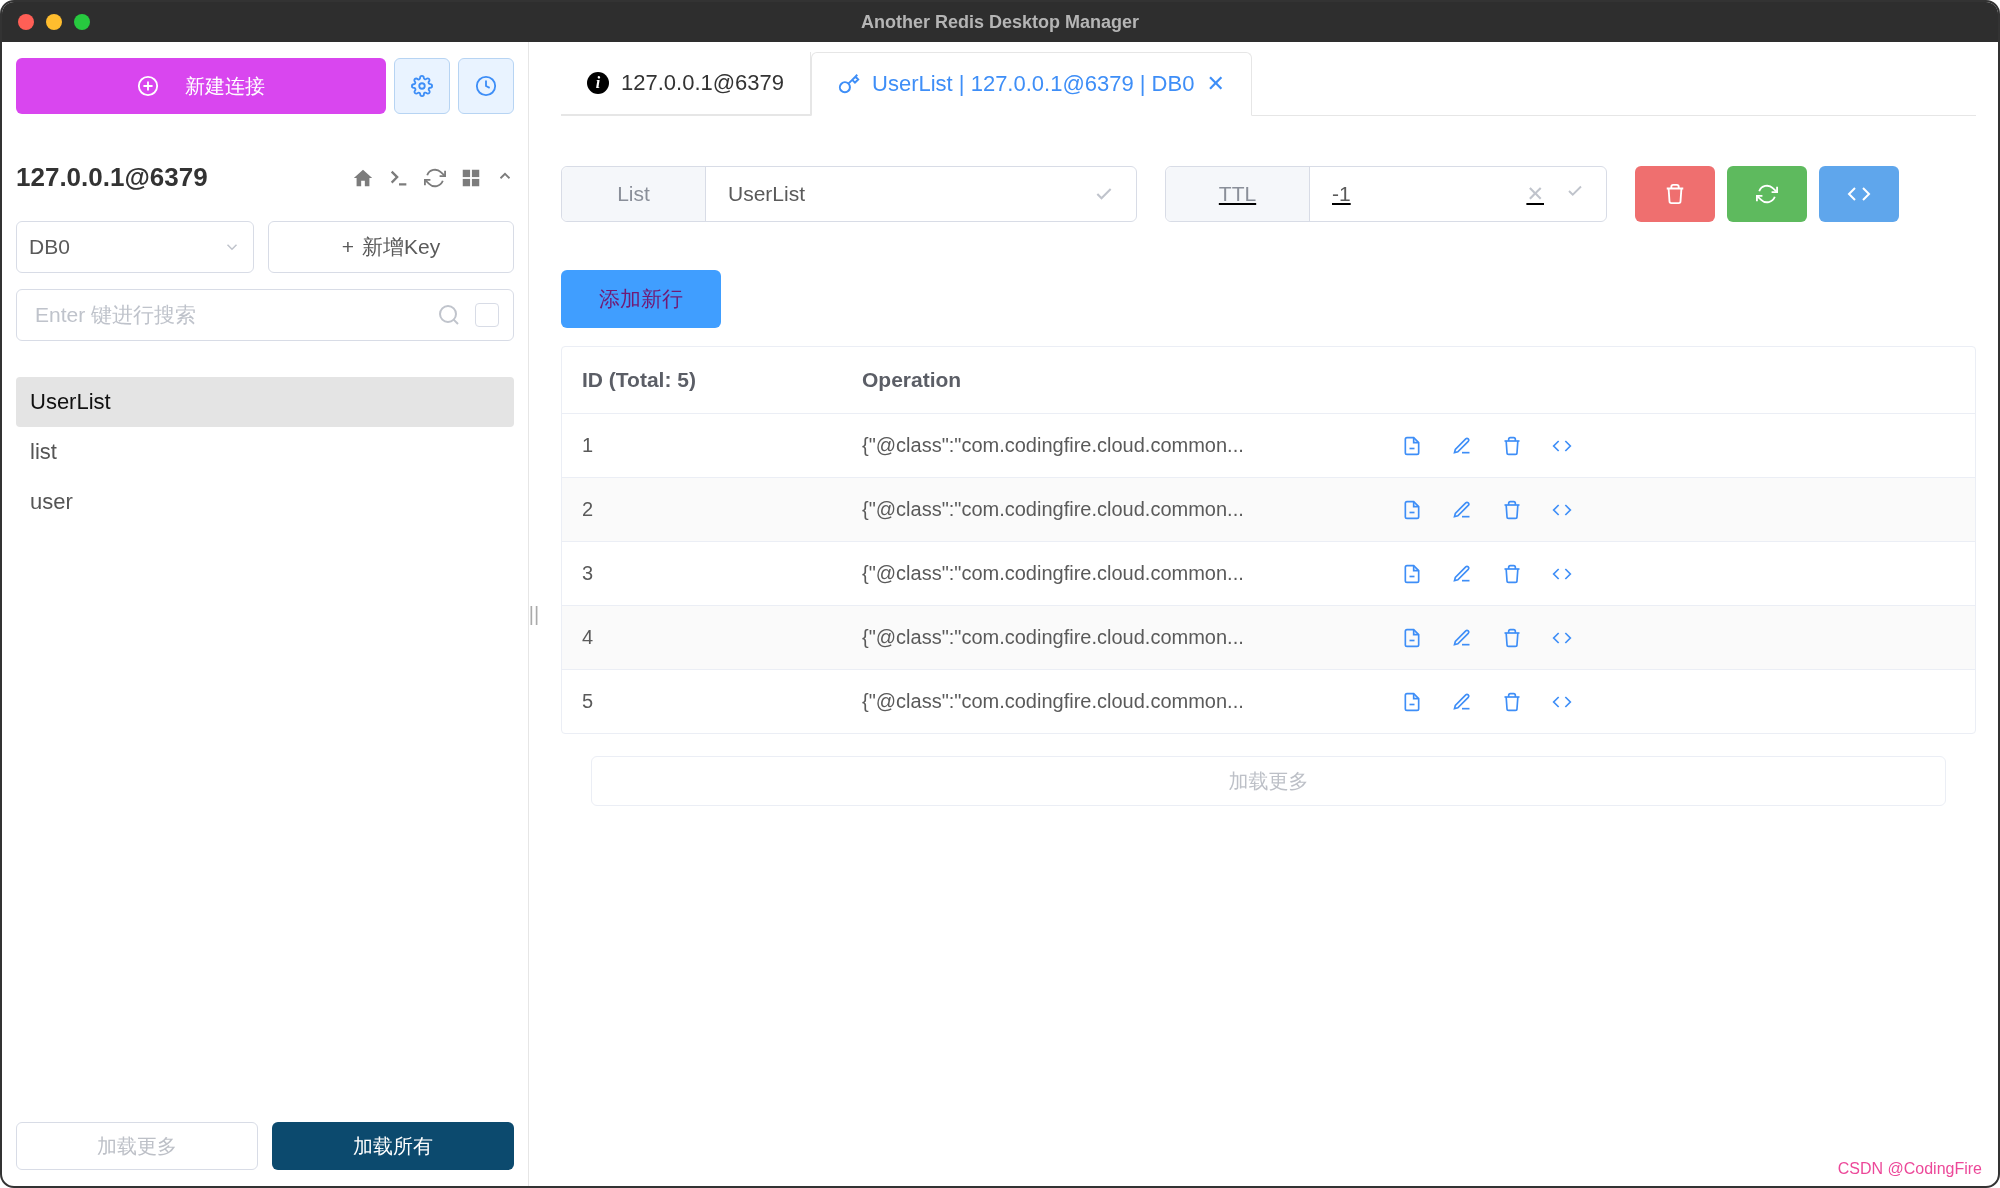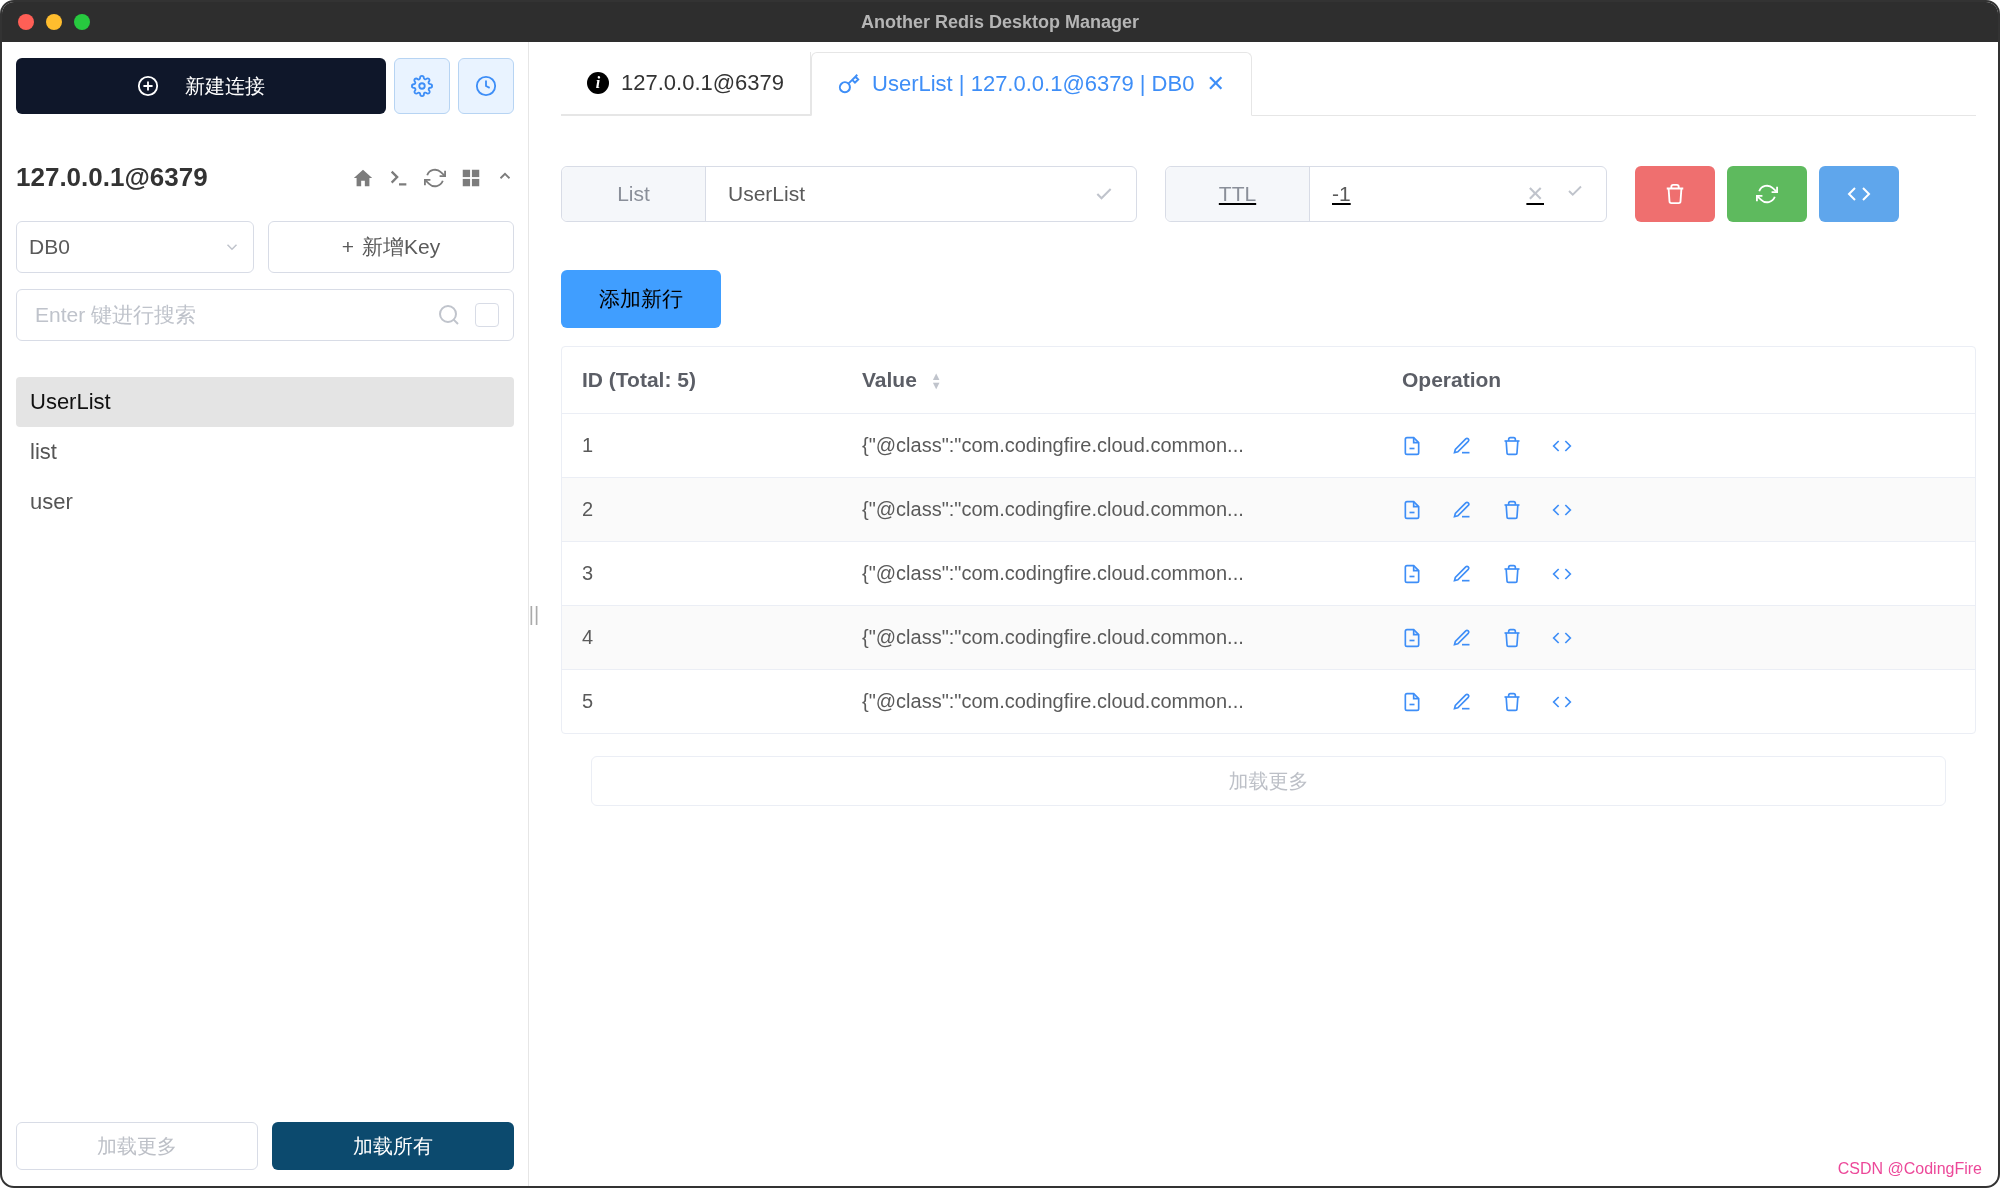--- a/index.html
+++ b/index.html
@@ -9,21 +9,21 @@
     .traffic { display: flex; gap: 12px; width: 180px; }
     .traffic-dot { width: 16px; height: 16px; border-radius: 50%; }
     .dot-red { background: #ff5f56; }
     .dot-yellow { background: #ffbd2e; }
     .dot-green { background: #27c93f; }
     .title-text { flex: 1; text-align: center; }
     .main-layout { display: flex; flex: 1; min-height: 0; }
     .sidebar { width: 527px; border-right: 1px solid #e6e6e6; display: flex; flex-direction: column; padding: 16px 14px; }
     .new-conn-row { display: flex; gap: 8px; }
     .btn { display: inline-flex; align-items: center; justify-content: center; border-radius: 6px; cursor: pointer; font-size: 20px; border: 1px solid transparent; }
-    .btn-newconn { background: #0f172a; color: #fff; height: 56px; flex: 1; font-weight: 500; gap: 16px; }
+    .btn-newconn { background: #d946ef; color: #fff; height: 56px; flex: 1; font-weight: 500; gap: 16px; }
     .btn-newconn .plus-circle { margin-right: 10px; }
     .btn-icon-sq { width: 56px; height: 56px; background: #e9f3ff; color: #3e8ef7; border: 1px solid #b7d4f3; }
     .conn-header { margin-top: 48px; display: flex; align-items: center; justify-content: space-between; }
     .conn-title { font-size: 26px; font-weight: 700; color: #333; }
     .conn-icons { display: flex; gap: 14px; color: #7c7c7c; font-size: 22px; }
     .conn-icons > * { cursor: pointer; }
     .db-row { display: flex; gap: 14px; margin-top: 28px; }
     .db-select { width: 238px; height: 52px; border: 1px solid #d8dce6; border-radius: 6px; display: flex; align-items: center; padding: 0 12px; color: #5a5a5a; font-size: 21px; justify-content: space-between; }
     .new-key-btn { flex: 1; height: 52px; border: 1px solid #d8dce6; border-radius: 6px; display: flex; align-items: center; justify-content: center; gap: 8px; color: #5a5a5a; font-size: 21px; }
     .search-row { margin-top: 16px; height: 52px; border: 1px solid #d8dce6; border-radius: 6px; display: flex; align-items: center; padding: 0 14px 0 18px; color: #bfc3cb; font-size: 21px; }
@@ -51,21 +51,21 @@
     .input-label { width: 144px; display: flex; align-items: center; justify-content: center; background: #f5f7fa; border-right: 1px solid #d8dce6; color: #8a8f99; font-size: 21px; border-top-left-radius: 6px; border-bottom-left-radius: 6px; }
     .input-value { display: flex; align-items: center; padding: 0 22px; font-size: 21px; color: #5a5a5a; flex: 1; justify-content: space-between; }
     .keyname-group { width: 576px; }
     .ttl-group { width: 442px; text-decoration: underline; }
     .ttl-icons { display: flex; gap: 22px; color: #c0c4cc; }
     .action-btns { display: flex; gap: 12px; }
     .action-btn { width: 80px; height: 56px; border-radius: 6px; display: flex; align-items: center; justify-content: center; color: #fff; font-size: 22px; cursor: pointer; }
     .btn-del { background: #ef6f6f; }
     .btn-refresh { background: #5eba5e; }
     .btn-code { background: #5fa6ec; }
-    .addrow-btn { margin-top: 48px; width: 160px; height: 58px; background: #409eff; color: #000000; border-radius: 6px; display: flex; align-items: center; justify-content: center; font-size: 21px; cursor: pointer; }
+    .addrow-btn { margin-top: 48px; width: 160px; height: 58px; background: #409eff; color: #701a75; border-radius: 6px; display: flex; align-items: center; justify-content: center; font-size: 21px; cursor: pointer; }
     .table-wrap { margin-top: 18px; border: 1px solid #ebeef5; border-radius: 4px; }
     .table-head { display: flex; height: 66px; align-items: center; font-size: 21px; color: #5b5e66; font-weight: 600; }
     .col-id { width: 300px; padding-left: 20px; }
     .col-value { width: 540px; }
     .col-op { flex: 1; }
     .sort-arrows { display: inline-flex; flex-direction: column; gap: 0; font-size: 11px; line-height: 9px; color: #c0c4cc; margin-left: 8px; vertical-align: middle; }
     .table-row { display: flex; height: 64px; align-items: center; font-size: 20px; color: #5a5a5a; border-top: 1px solid #ebeef5; }
     .table-row:nth-child(even) { background: #fafafa; }
     .row-actions { display: flex; gap: 30px; color: #3e8ef7; }
     .row-actions > * { cursor: pointer; }
@@ -267,27 +267,20 @@
               </span>
           </div>
         </div>
       </div>
 
       <div class="addrow-btn">添加新行</div>
 
       <div class="table-wrap">
         <div class="table-head">
           <div class="col-id">ID (Total: 5)</div>
-          <div class="col-value">
-            <span>Value</span>
-            <span class="sort-arrows">
-                <span>▲</span>
-                <span>▼</span>
-              </span>
-          </div>
           <div class="col-op">Operation</div>
         </div>
         <div id="table-rows">
             <div class="table-row">
     <div class="col-id">1</div>
     <div class="col-value">{"@class":"com.codingfire.cloud.common...</div>
     <div class="col-op">
                 <div class="row-actions">
   <span>
                     <svg width="20" height="20" viewBox="0 0 24 24" fill="none" stroke="currentColor" stroke-width="2">

